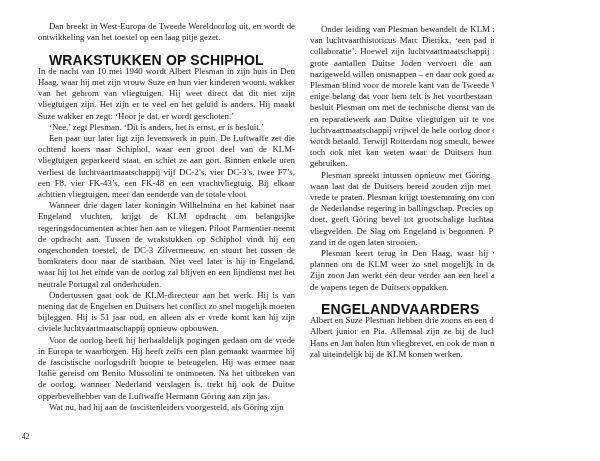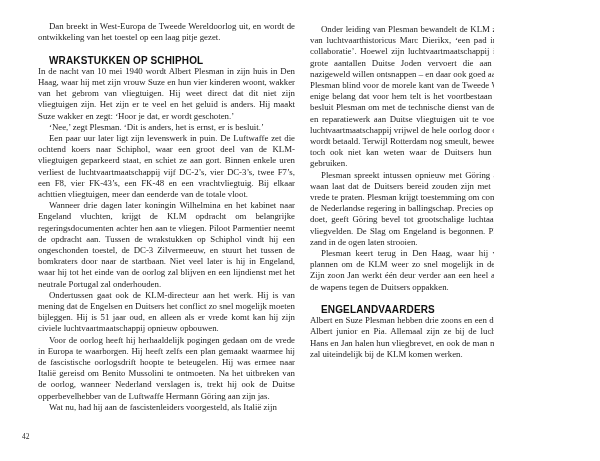--- a/index.html
+++ b/index.html
@@ -20,21 +20,21 @@
     font-size: 8.8px;
     line-height: 11.2px;
     text-align: justify;
     color: #1c1c1c;
   }
   p.ind { text-indent: 11px; }
   h2.sec {
     margin: 11.2px 0 0 11px;
     font-family: "Liberation Sans", sans-serif;
     font-weight: 700;
-    font-size: 10px;
+    font-size: 14px;
     line-height: 11.2px;
     letter-spacing: 0.15px;
     color: #111111;
   }
   h2.sec.first { margin-top: 11.2px; }
   .pagenum {
     position: absolute;
     font-family: "Liberation Serif", serif;
     font-size: 7.5px;
     color: #2a2a2a;
@@ -49,21 +49,21 @@
 
   <div class="page-col col-left">
     <p class="body ind">Dan breekt in West-Europa de Tweede Wereldoorlog uit, en wordt de ontwikkeling van het toestel op een laag pitje gezet.</p>
     <h2 class="sec first">WRAKSTUKKEN OP SCHIPHOL</h2>
     <p class="body">In de nacht van 10 mei 1940 wordt Albert Plesman in zijn huis in Den Haag, waar hij met zijn vrouw Suze en hun vier kinderen woont, wakker van het gebrom van vliegtuigen. Hij weet direct dat dit niet zijn vliegtuigen zijn. Het zijn er te veel en het geluid is anders. Hij maakt Suze wakker en zegt: ‘Hoor je dat, er wordt geschoten.’</p>
     <p class="body ind">‘Nee,’ zegt Plesman. ‘Dit is anders, het is ernst, er is besluit.’</p>
     <p class="body ind">Een paar uur later ligt zijn levenswerk in puin. De Luftwaffe zet die ochtend koers naar Schiphol, waar een groot deel van de KLM-vliegtuigen geparkeerd staat, en schiet ze aan gort. Binnen enkele uren verliest de luchtvaartmaatschappij vijf DC-2’s, vier DC-3’s, twee F7’s, een F8, vier FK-43’s, een FK-48 en een vrachtvliegtuig. Bij elkaar achttien vliegtuigen, meer dan eenderde van de totale vloot.</p>
     <p class="body ind">Wanneer drie dagen later koningin Wilhelmina en het kabinet naar Engeland vluchten, krijgt de KLM opdracht om belangrijke regeringsdocumenten achter hen aan te vliegen. Piloot Parmentier neemt de opdracht aan. Tussen de wrakstukken op Schiphol vindt hij een ongeschonden toestel, de DC-3 Zilvermeeuw, en stuurt het tussen de bomkraters door naar de startbaan. Niet veel later is hij in Engeland, waar hij tot het einde van de oorlog zal blijven en een lijndienst met het neutrale Portugal zal onderhouden.</p>
     <p class="body ind">Ondertussen gaat ook de KLM-directeur aan het werk. Hij is van mening dat de Engelsen en Duitsers het conflict zo snel mogelijk moeten bijleggen. Hij is 51 jaar oud, en alleen als er vrede komt kan hij zijn civiele luchtvaartmaatschappij opnieuw opbouwen.</p>
     <p class="body ind">Voor de oorlog heeft hij herhaaldelijk pogingen gedaan om de vrede in Europa te waarborgen. Hij heeft zelfs een plan gemaakt waarmee hij de fascistische oorlogsdrift hoopte te beteugelen. Hij was ermee naar Italië gereisd om Benito Mussolini te ontmoeten. Na het uitbreken van de oorlog, wanneer Nederland verslagen is, trekt hij ook de Duitse opperbevelhebber van de Luftwaffe Hermann Göring aan zijn jas.</p>
-    <p class="body ind">Wat nu, had hij aan de fascistenleiders voorgesteld, als Italië zijn</p>
+    <p class="body ind">Wat nu, had hij aan de fascistenleiders voorgesteld, als Göring zijn</p>
   </div>
 
   <div class="page-col col-right">
     <p class="body ind">Onder leiding van Plesman bewandelt de KLM zo, in de woorden van luchtvaarthistoricus Marc Dierikx, ‘een pad in de richting van collaboratie’. Hoewel zijn luchtvaartmaatschappij in de jaren dertig grote aantallen Duitse Joden vervoert die aan het toenemende nazigeweld willen ontsnappen – en daar ook goed aan verdient – blijft Plesman blind voor de morele kant van de Tweede Wereldoorlog. Het enige belang dat voor hem telt is het voortbestaan van de KLM. Zo besluit Plesman om met de technische dienst van de KLM onderhoud en reparatiewerk aan Duitse vliegtuigen uit te voeren, waarvoor de luchtvaartmaatschappij vrijwel de hele oorlog door de Duitsers keurig wordt betaald. Terwijl Rotterdam nog smeult, beweert Plesman dat hij toch ook niet kan weten waar de Duitsers hun vliegtuigen voor gebruiken.</p>
     <p class="body ind">Plesman spreekt intussen opnieuw met Göring af, die hem in de waan laat dat de Duitsers bereid zouden zijn met de Engelsen over vrede te praten. Plesman krijgt toestemming om contact te leggen met de Nederlandse regering in ballingschap. Precies op de dag dat hij dat doet, geeft Göring bevel tot grootschalige luchtaanvallen op Britse vliegvelden. De Slag om Engeland is begonnen. Plesman heeft zich zand in de ogen laten strooien.</p>
     <p class="body ind">Plesman keert terug in Den Haag, waar hij verder werkt aan plannen om de KLM weer zo snel mogelijk in de lucht te krijgen. Zijn zoon Jan werkt één deur verder aan een heel ander plan: hij wil de wapens tegen de Duitsers oppakken.</p>
     <h2 class="sec">ENGELANDVAARDERS</h2>
     <p class="body">Albert en Suze Plesman hebben drie zoons en een dochter: Hans, Jan, Albert junior en Pia. Allemaal zijn ze bij de luchtvaart betrokken. Hans en Jan halen hun vliegbrevet, en ook de man met wie Pia trouwt zal uiteindelijk bij de KLM komen werken.</p>
   </div>
 

